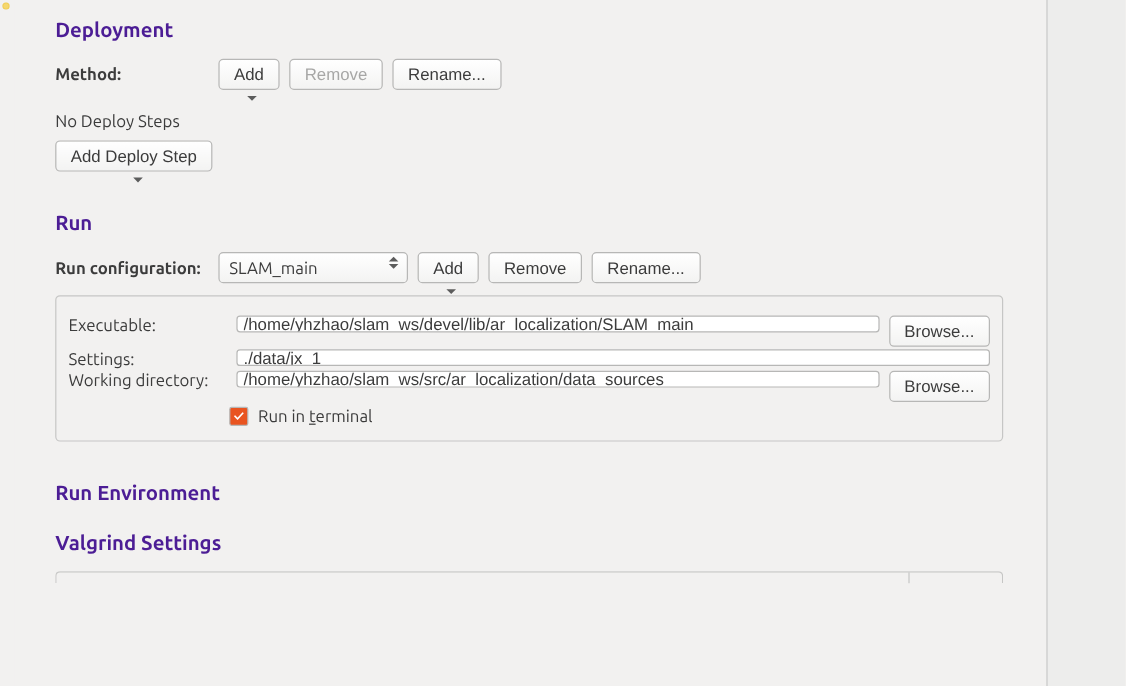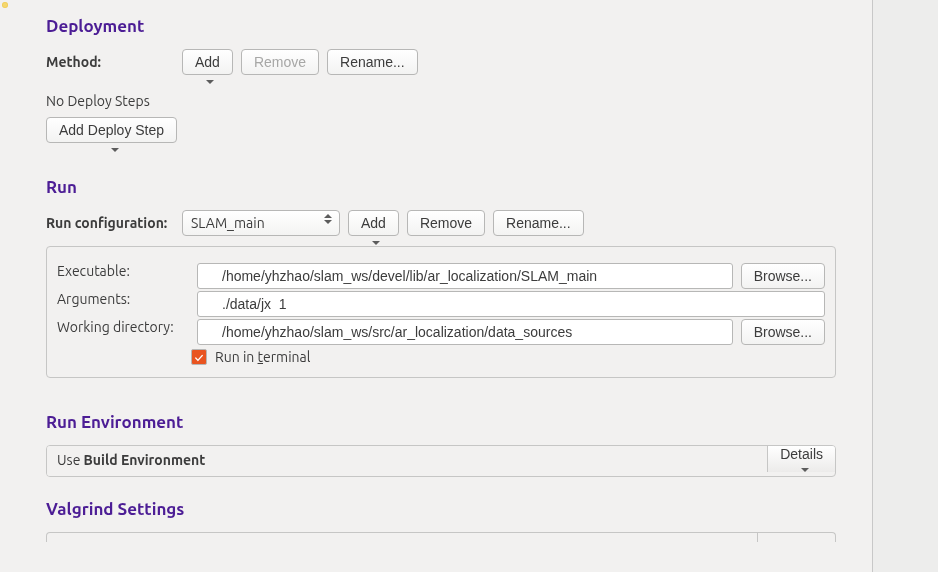--- a/index.html
+++ b/index.html
@@ -129,22 +129,22 @@
   margin-bottom: 2px;
 }
 .panel .plabel {
   min-width: 132px;
 }
 input.text {
   flex: 1;
   background: #fff;
   border: 1px solid #b7b7b6;
   border-radius: 3px;
-  padding: 4px 24px;
-  height: 26px;
+  padding: 4px 5px;
+  height: 14px;
   font-size: 14px;
   color: #3c3c3c;
 }
 .browse {
   min-width: 80px;
   justify-content: center;
 }
 .checkbox-row {
   display: flex;
   align-items: center;
@@ -264,21 +264,21 @@
 
       <div class="panel" style="width:790px;">
         <div class="prow">
           <span class="plabel">Executable:</span>
           <input class="text" type="text" value="/home/yhzhao/slam_ws/devel/lib/ar_localization/SLAM_main" style="">
           <button class="btn browse">
             <span>Browse...</span>
           </button>
         </div>
         <div class="prow">
-          <span class="plabel">Arguments:</span>
+          <span class="plabel">Settings:</span>
           <input class="text" type="text" value="./data/jx  1" style="">
         </div>
         <div class="prow">
           <span class="plabel">Working directory:</span>
           <input class="text" type="text" value="/home/yhzhao/slam_ws/src/ar_localization/data_sources" style="">
           <button class="btn browse">
             <span>Browse...</span>
           </button>
         </div>
         <div class="checkbox-row">
@@ -286,29 +286,20 @@
           <span>
             <span>Run in </span><span class="underline-t">t</span><span>erminal</span>
           </span>
         </div>
       </div>
 
       <div class="spacer-lg"></div>
 
       
       <h2 class="section">Run Environment</h2>
-      <div class="env-bar">
-        <div class="env-text">
-          <span>Use </span><b>Build Environment</b>
-        </div>
-        <button class="btn details-btn">
-          <span>Details</span>
-          <span class="tri-down"></span>
-        </button>
-      </div>
 
       
       <h2 class="section" style="margin-top:22px;">Valgrind Settings</h2>
       <div class="valgrind-bar">
         <div class="vg-left"></div>
         <div class="vg-right"></div>
       </div>
 
     </div>
     <div class="right-strip"></div>

